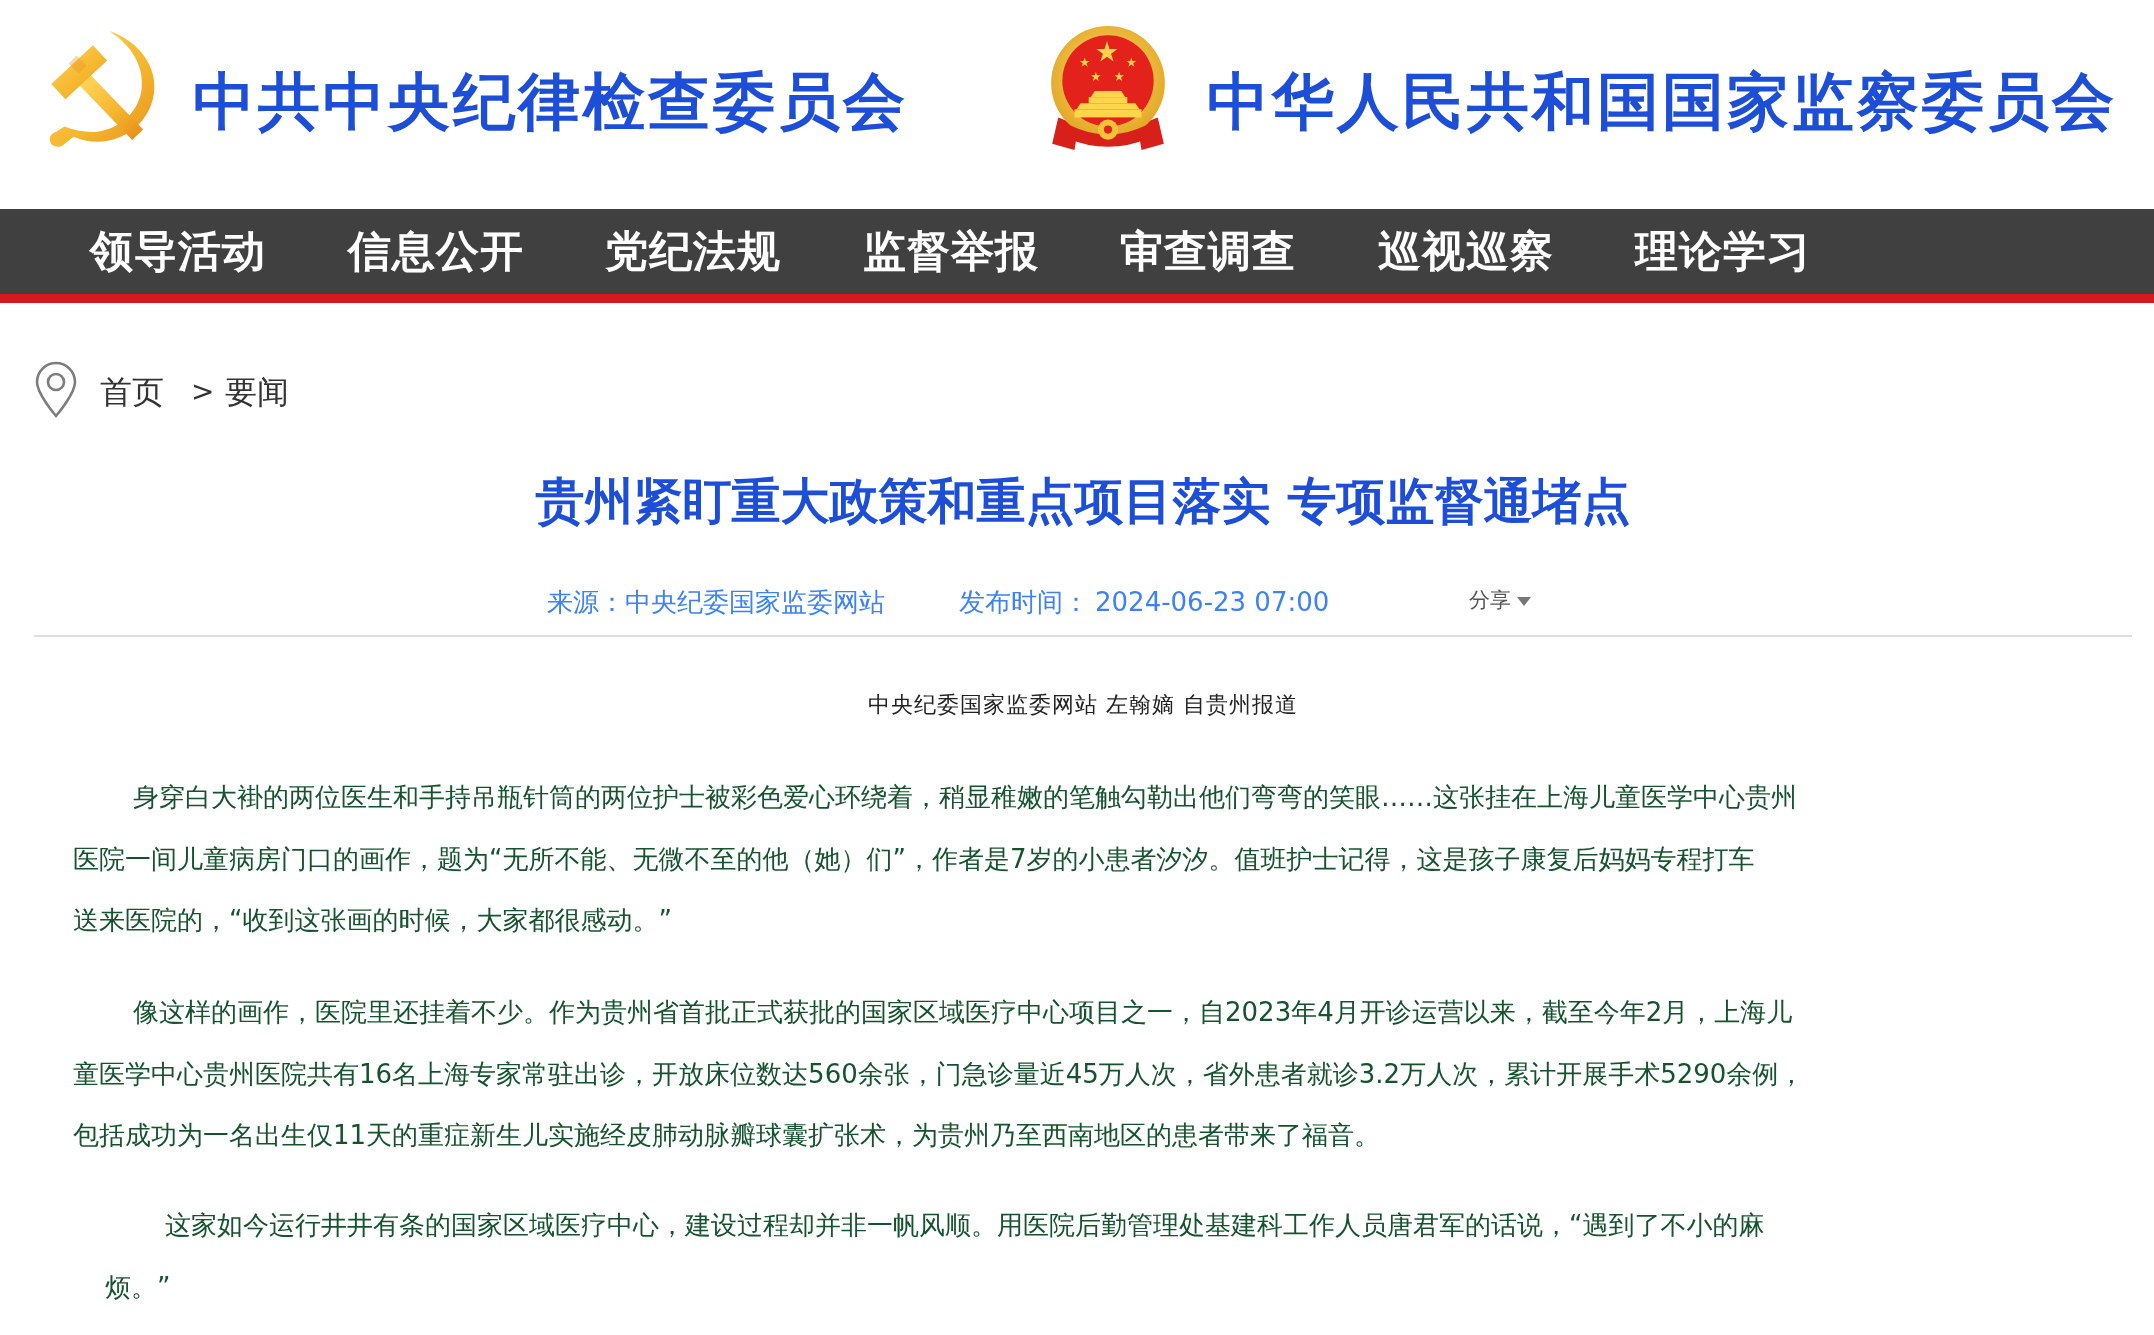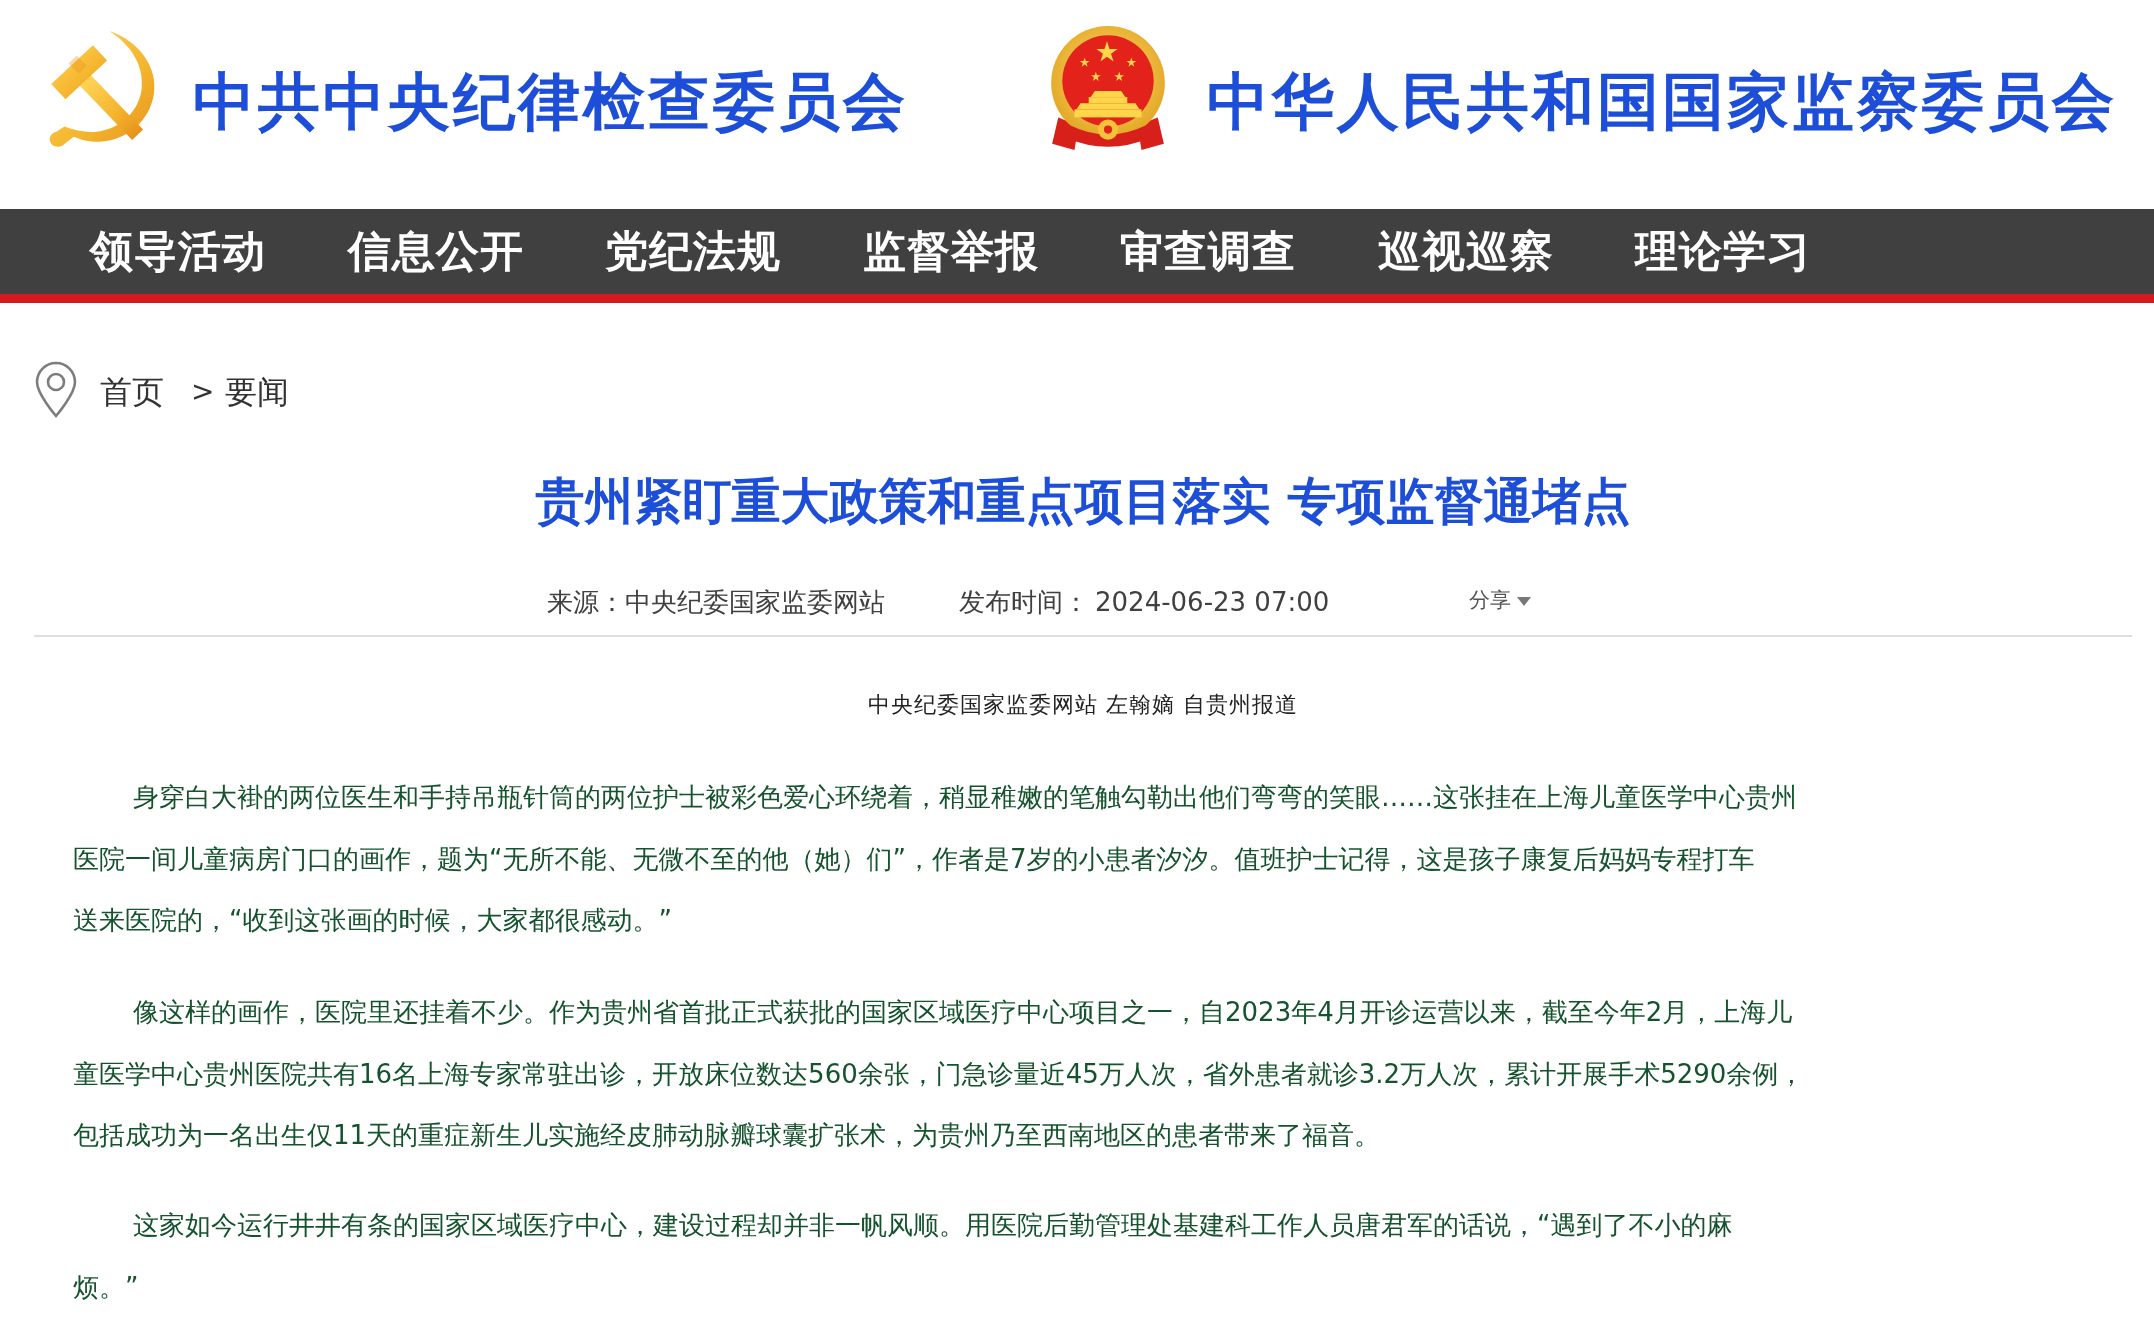--- a/index.html
+++ b/index.html
@@ -35,21 +35,21 @@
   }
   .crumb.link { cursor: pointer; }
 
   
   .article-title {
     position: absolute; left: 34px; width: 2098px; top: 470px; height: 64px; line-height: 64px;
     text-align: center; font-size: 49px; font-weight: bold; color: #1d4ed8; white-space: nowrap;
   }
   .meta {
     position: absolute; top: 584px; height: 36px; line-height: 36px; font-size: 26px;
-    color: #404040; white-space: nowrap;
+    color: #3b82f6; white-space: nowrap;
   }
   .share {
     position: absolute; left: 1469px; top: 582px; height: 36px; line-height: 36px;
     font-size: 21px; color: #555555; cursor: pointer; white-space: nowrap;
   }
   .share .tri {
     display: inline-block; width: 0; height: 0; margin-left: 6px; vertical-align: middle;
     border-left: 7px solid transparent; border-right: 7px solid transparent; border-top: 9px solid #777777;
   }
   .separator { position: absolute; left: 34px; top: 635px; width: 2098px; height: 2px; background: #dedede; }
@@ -156,16 +156,16 @@
   <span class="line">医院一间儿童病房门口的画作，题为“无所不能、无微不至的他（她）们”，作者是7岁的小患者汐汐。值班护士记得，这是孩子康复后妈妈专程打车</span>
   <span class="line">送来医院的，“收到这张画的时候，大家都很感动。”</span>
 </div>
 
 <div class="para" style="top:982px;">
   <span class="line first">像这样的画作，医院里还挂着不少。作为贵州省首批正式获批的国家区域医疗中心项目之一，自2023年4月开诊运营以来，截至今年2月，上海儿</span>
   <span class="line">童医学中心贵州医院共有16名上海专家常驻出诊，开放床位数达560余张，门急诊量近45万人次，省外患者就诊3.2万人次，累计开展手术5290余例，</span>
   <span class="line">包括成功为一名出生仅11天的重症新生儿实施经皮肺动脉瓣球囊扩张术，为贵州乃至西南地区的患者带来了福音。</span>
 </div>
 
-<div class="para" style="top:1195px;">
+<div class="para" style="top:1195px;margin-left:32px;">
   <span class="line first">这家如今运行井井有条的国家区域医疗中心，建设过程却并非一帆风顺。用医院后勤管理处基建科工作人员唐君军的话说，“遇到了不小的麻</span>
   <span class="line">烦。”</span>
 </div>
 
 </body></html>

